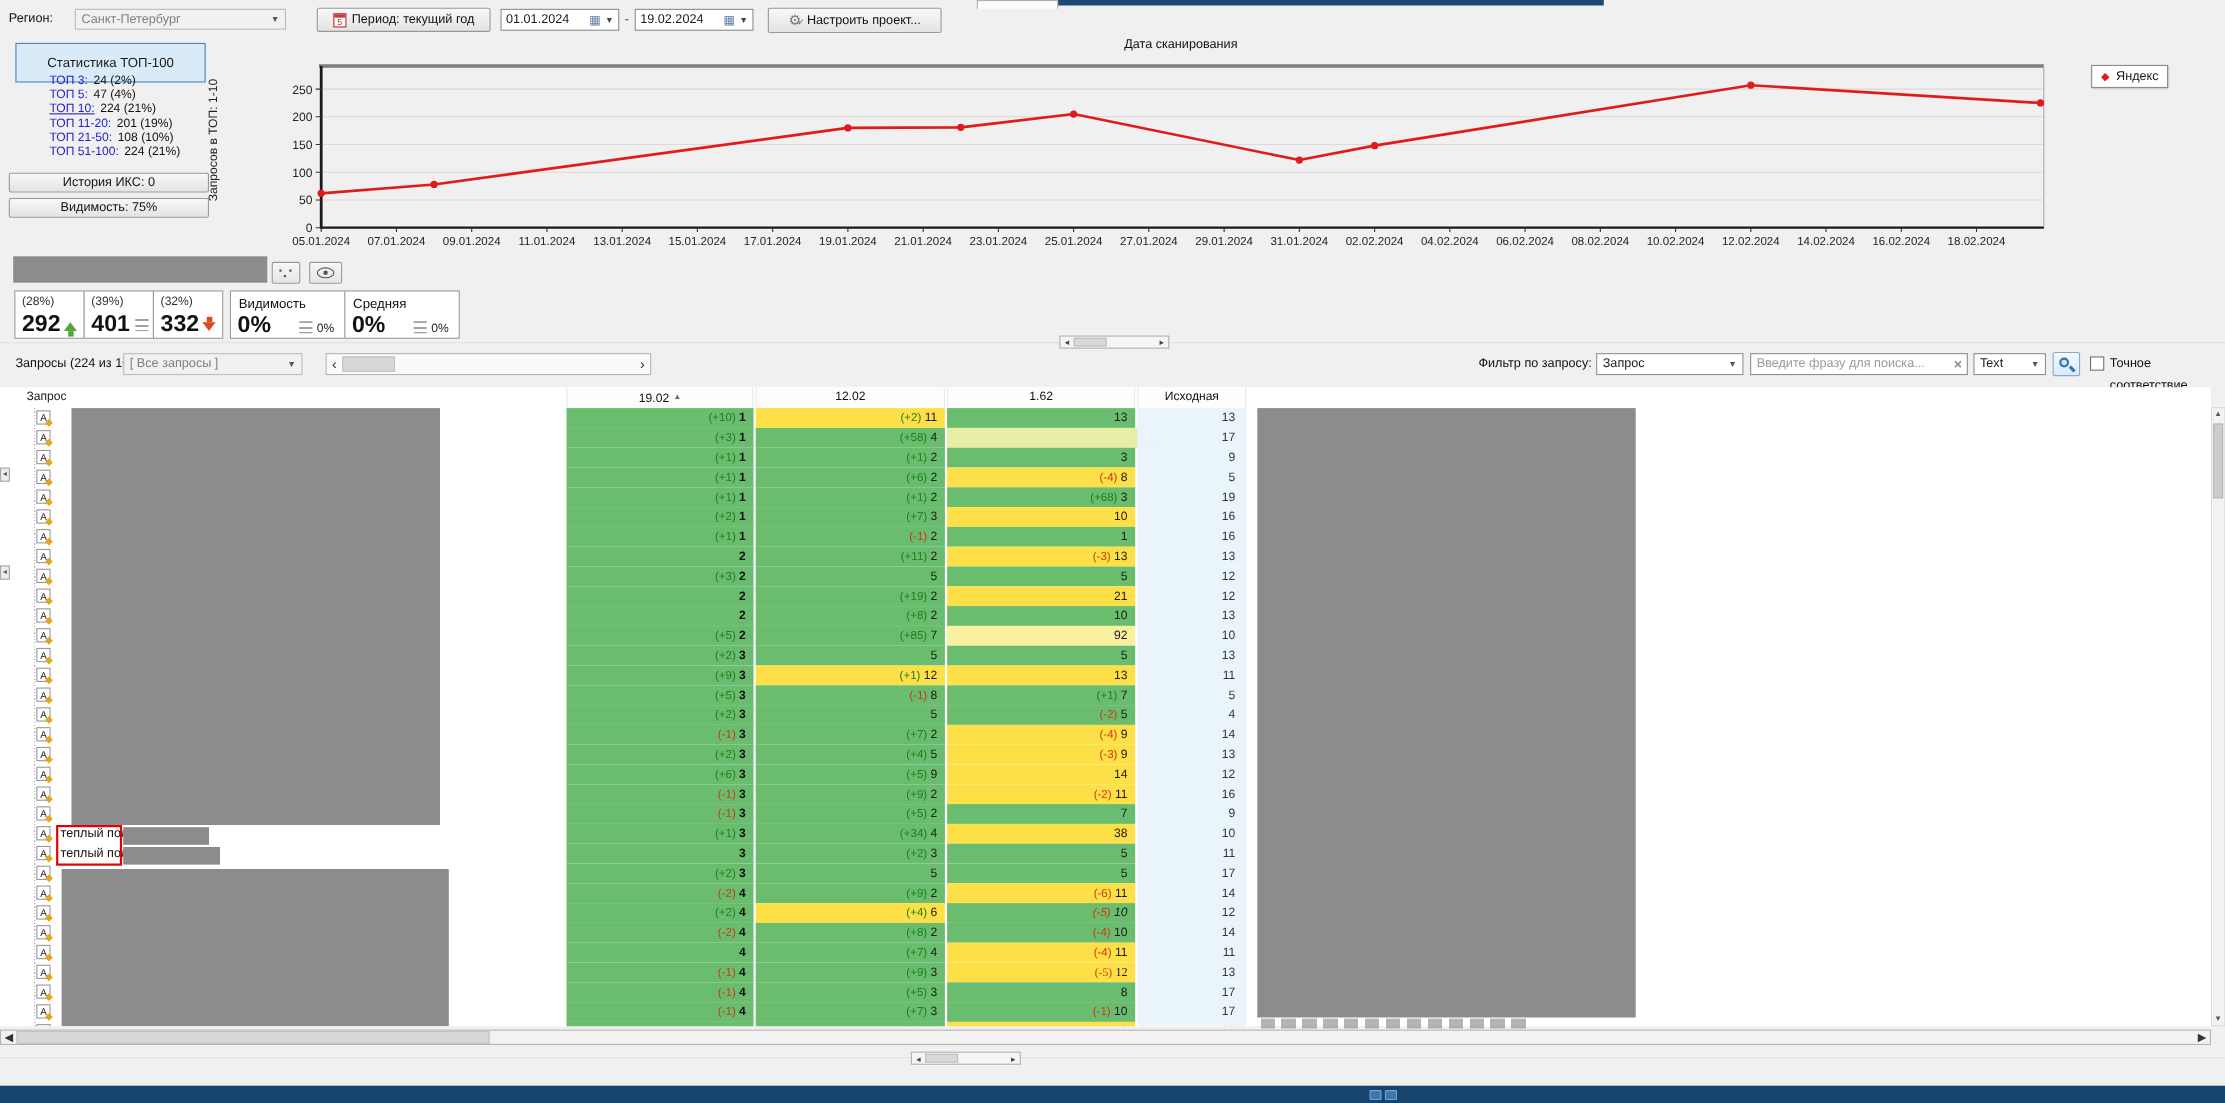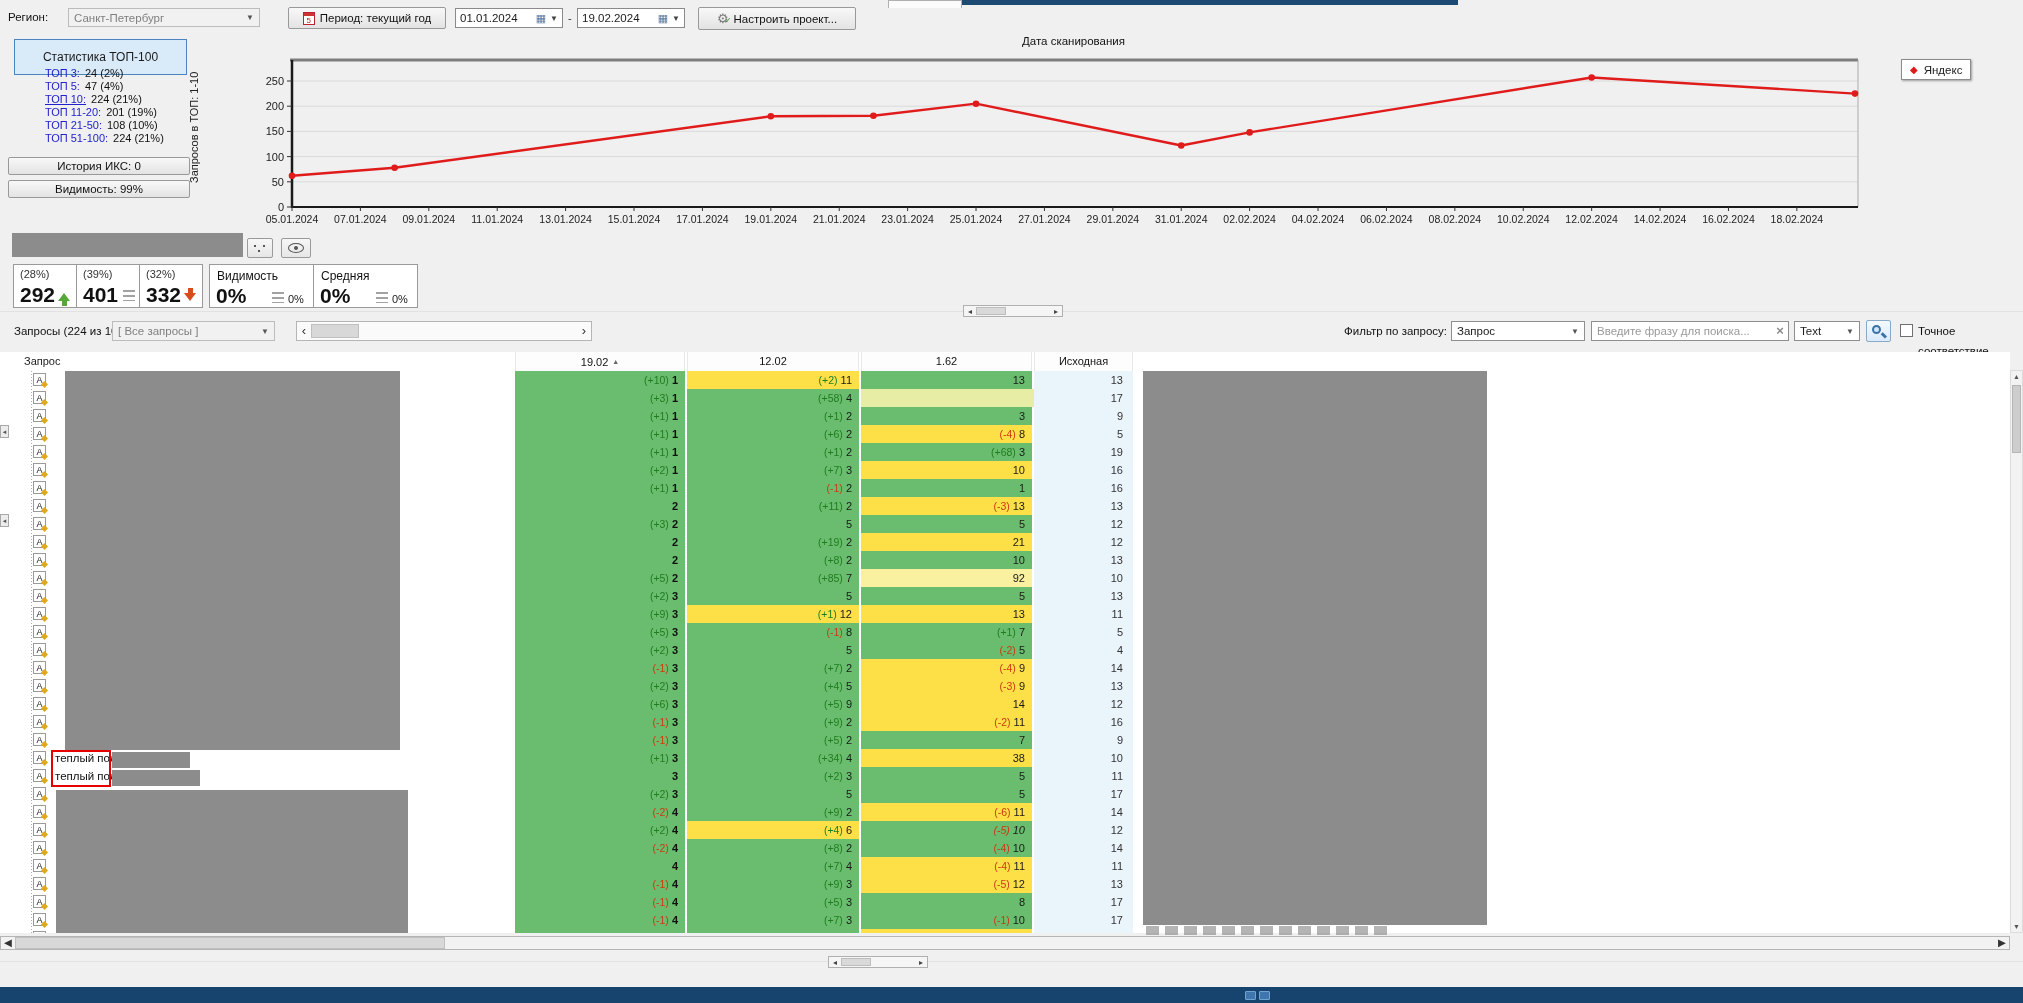--- a/index.html
+++ b/index.html
@@ -133,21 +133,21 @@
     <div class="stat-row"><span class="sl">ТОП 5:</span><span class="sv">47 (4%)</span></div>
     <div class="stat-row"><span class="sl und">ТОП 10:</span><span class="sv">224 (21%)</span></div>
     <div class="stat-row"><span class="sl">ТОП 11-20:</span><span class="sv">201 (19%)</span></div>
     <div class="stat-row"><span class="sl">ТОП 21-50:</span><span class="sv">108 (10%)</span></div>
     <div class="stat-row"><span class="sl">ТОП 51-100:</span><span class="sv">224 (21%)</span></div>
   </div>
 <button class="btn panel-btn" style="left:8px;top:157px;width:182px;height:18px;">
   <span>История ИКС: 0</span>
 </button>
 <button class="btn panel-btn" style="left:8px;top:180px;width:182px;height:18px;">
-  <span>Видимость: 99%</span>
+  <span>Видимость: 75%</span>
 </button>
 
 <div class="abs" id="chart-title">Дата сканирования</div>
 <div class="abs" id="chart-ylabel">Запросов в ТОП: 1-10</div>
 <svg id="chart-svg" width="1690" height="200">
     <line x1="102" y1="147.8" x2="1668" y2="147.8" stroke="#dadada" stroke-width="1"></line>
     <line x1="102" y1="122.6" x2="1668" y2="122.6" stroke="#dadada" stroke-width="1"></line>
     <line x1="102" y1="97.4" x2="1668" y2="97.4" stroke="#dadada" stroke-width="1"></line>
     <line x1="102" y1="72.2" x2="1668" y2="72.2" stroke="#dadada" stroke-width="1"></line>
     <line x1="102" y1="47" x2="1668" y2="47" stroke="#dadada" stroke-width="1"></line>
@@ -508,21 +508,21 @@
         <div class="qicon">A</div>
         <div class="cell c1 s-g" style="left: 515px; width: 170px;"><span class="v">4</span></div>
         <div class="cell c2 s-g" style="left: 687px; width: 172px;"><span class="dl pos">(+7)</span><span class="v">4</span></div>
         <div class="cell c3 s-l" style="left: 861px; width: 171px;"><span class="dl neg">(-4)</span><span class="v">11</span></div>
         <div class="cell c4" style="left: 1034px; width: 99px;"><span class="v">11</span></div>
       </div>
       <div class="trow" style="top: 523px;">
         <div class="qicon">A</div>
         <div class="cell c1 s-g" style="left: 515px; width: 170px;"><span class="dl neg">(-1)</span><span class="v">4</span></div>
         <div class="cell c2 s-g" style="left: 687px; width: 172px;"><span class="dl pos">(+9)</span><span class="v">3</span></div>
-        <div class="cell c3 s-l" style="left: 861px; width: 171px;"><span class="dl neg">(-5)</span><span class="v">12</span></div>
+        <div class="cell c3 s-l" style="left: 861px; width: 171px; font-family: Liberation Serif, serif;"><span class="dl neg">(-5)</span><span class="v">12</span></div>
         <div class="cell c4" style="left: 1034px; width: 99px;"><span class="v">13</span></div>
       </div>
       <div class="trow" style="top: 541px;">
         <div class="qicon">A</div>
         <div class="cell c1 s-g" style="left: 515px; width: 170px;"><span class="dl neg">(-1)</span><span class="v">4</span></div>
         <div class="cell c2 s-g" style="left: 687px; width: 172px;"><span class="dl pos">(+5)</span><span class="v">3</span></div>
         <div class="cell c3 s-g" style="left: 861px; width: 171px;"><span class="v">8</span></div>
         <div class="cell c4" style="left: 1034px; width: 99px;"><span class="v">17</span></div>
       </div>
       <div class="trow" style="top: 559px;">

